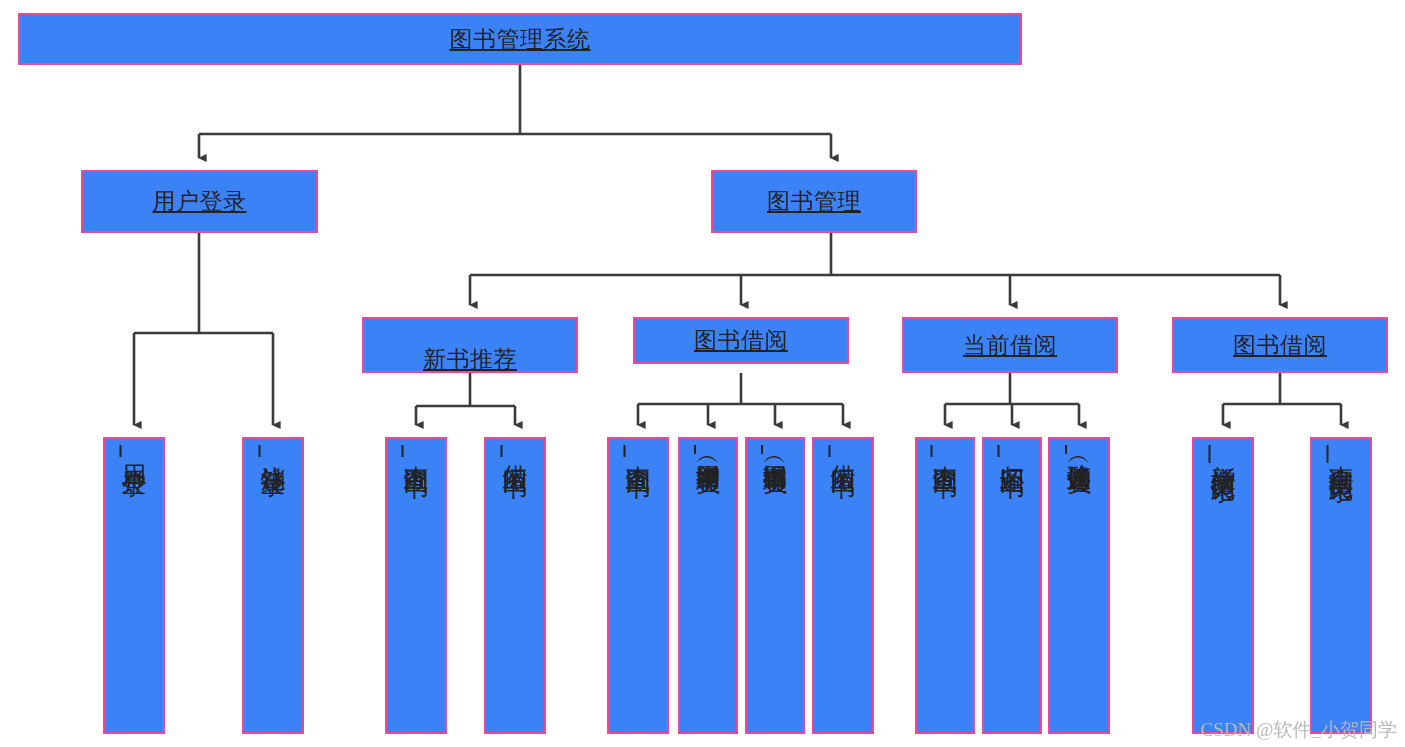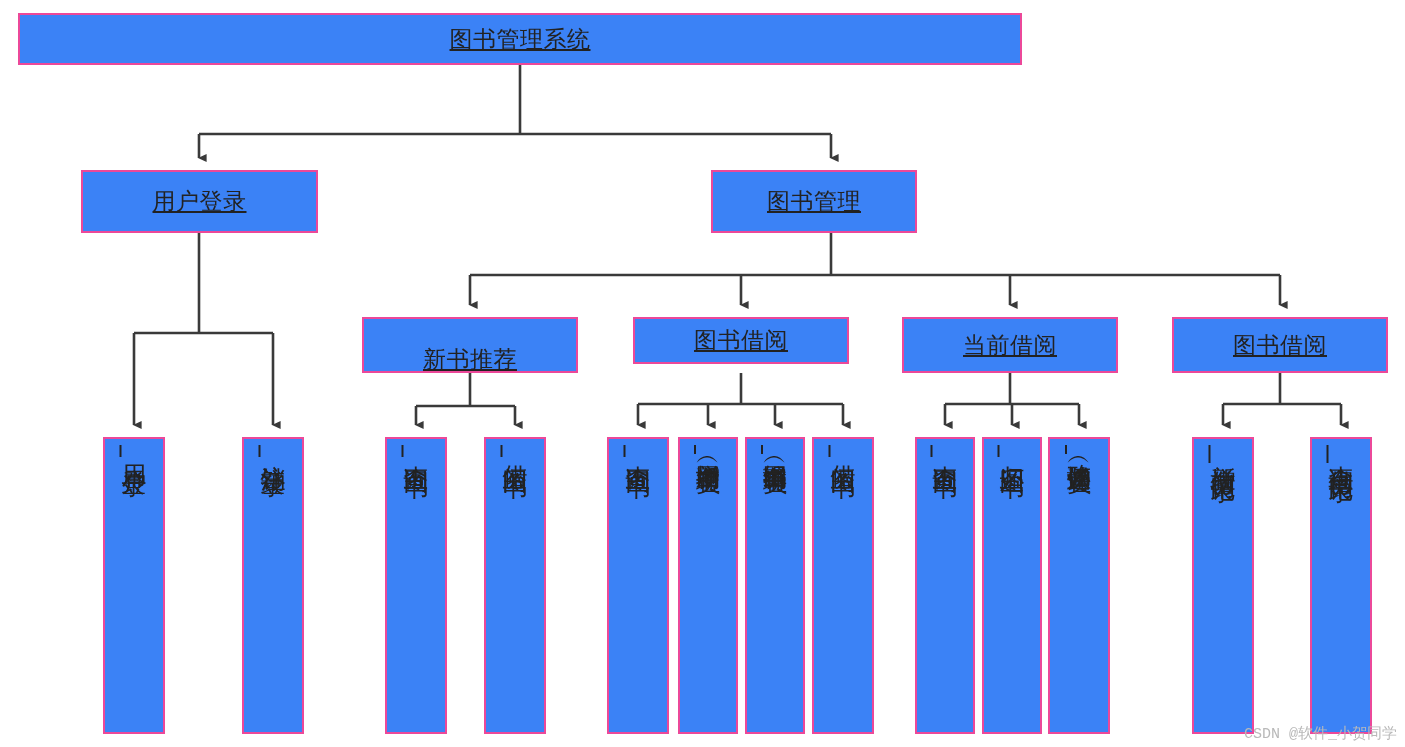--- a/index.html
+++ b/index.html
@@ -62,24 +62,24 @@
     white-space: nowrap;
   }
   .node.vertical.tall-text .label {
     font-size: 24px;
     letter-spacing: 1px;
   }
   .watermark {
     position: absolute;
     right: 8px;
     bottom: 4px;
-    font-size: 15px;
+    font-size: 19px;
     color: #b9b9b9;
     white-space: nowrap;
-    font-family: Liberation Mono, monospace;
+    font-family: Liberation Serif, serif;
   }
 </style>
 </head>
 <body>
 
 <div id="diagram-root">
 
   <svg class="connectors" viewBox="0 0 1405 747" xmlns="http://www.w3.org/2000/svg">
     <defs>
       <marker id="arrowhead" markerWidth="9" markerHeight="9" refX="4.2" refY="7.6" orient="auto" markerUnits="userSpaceOnUse">

